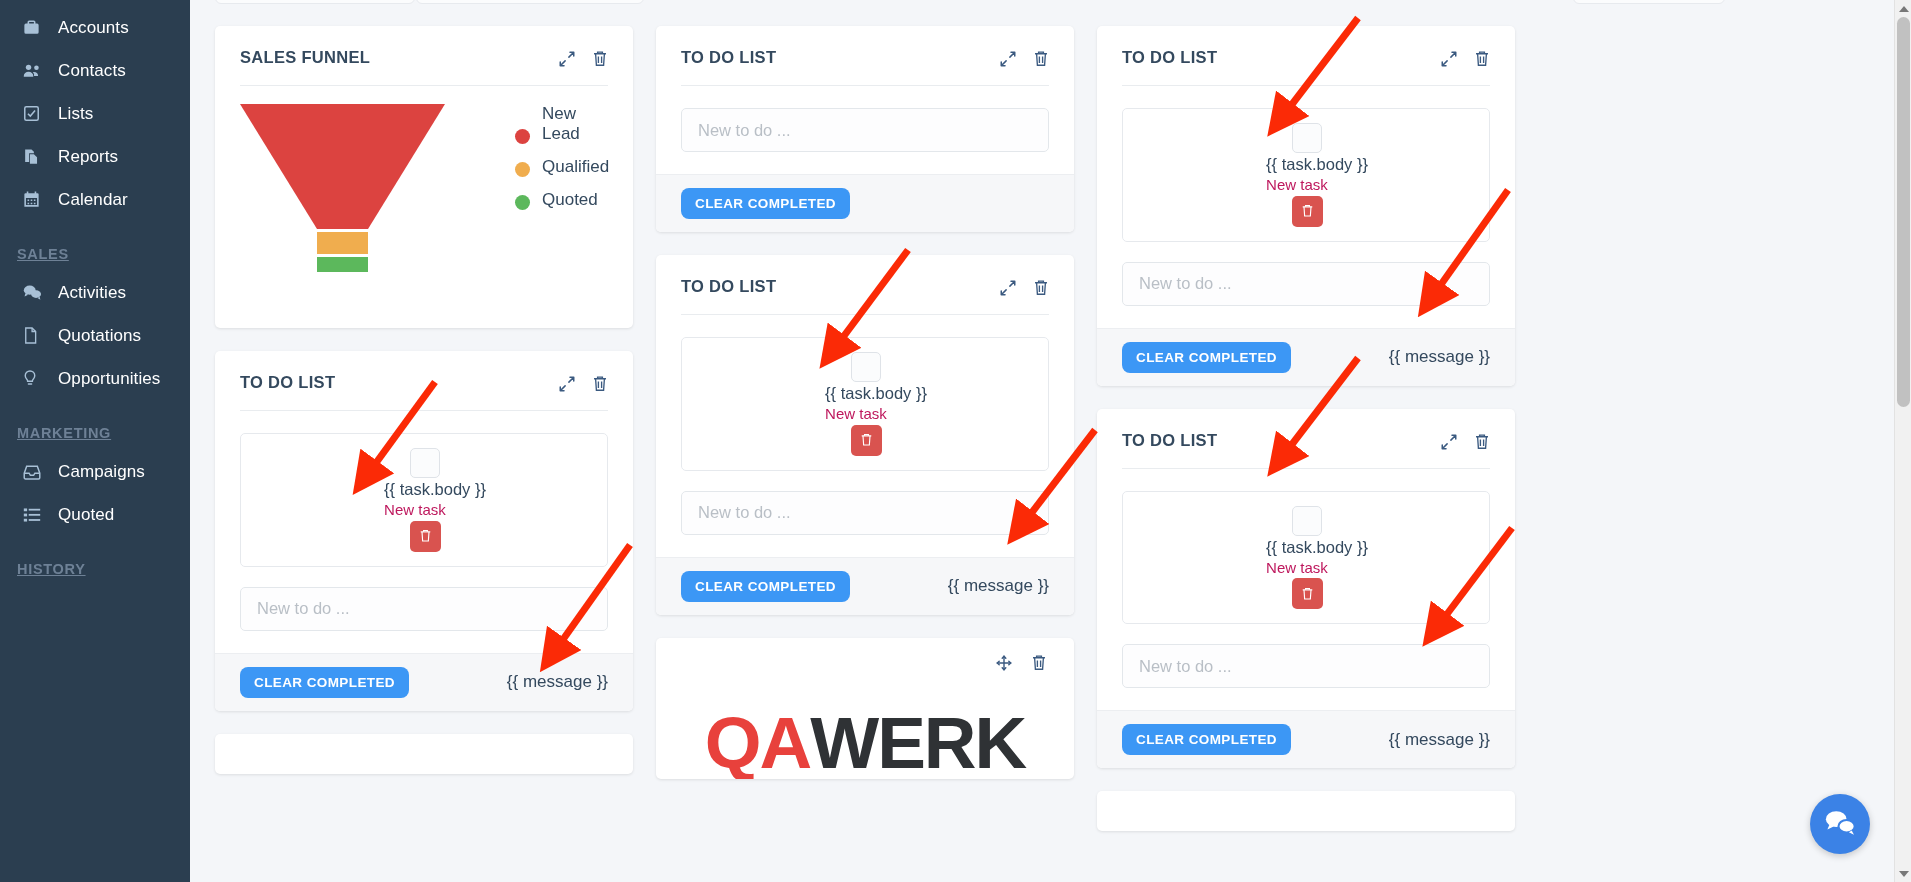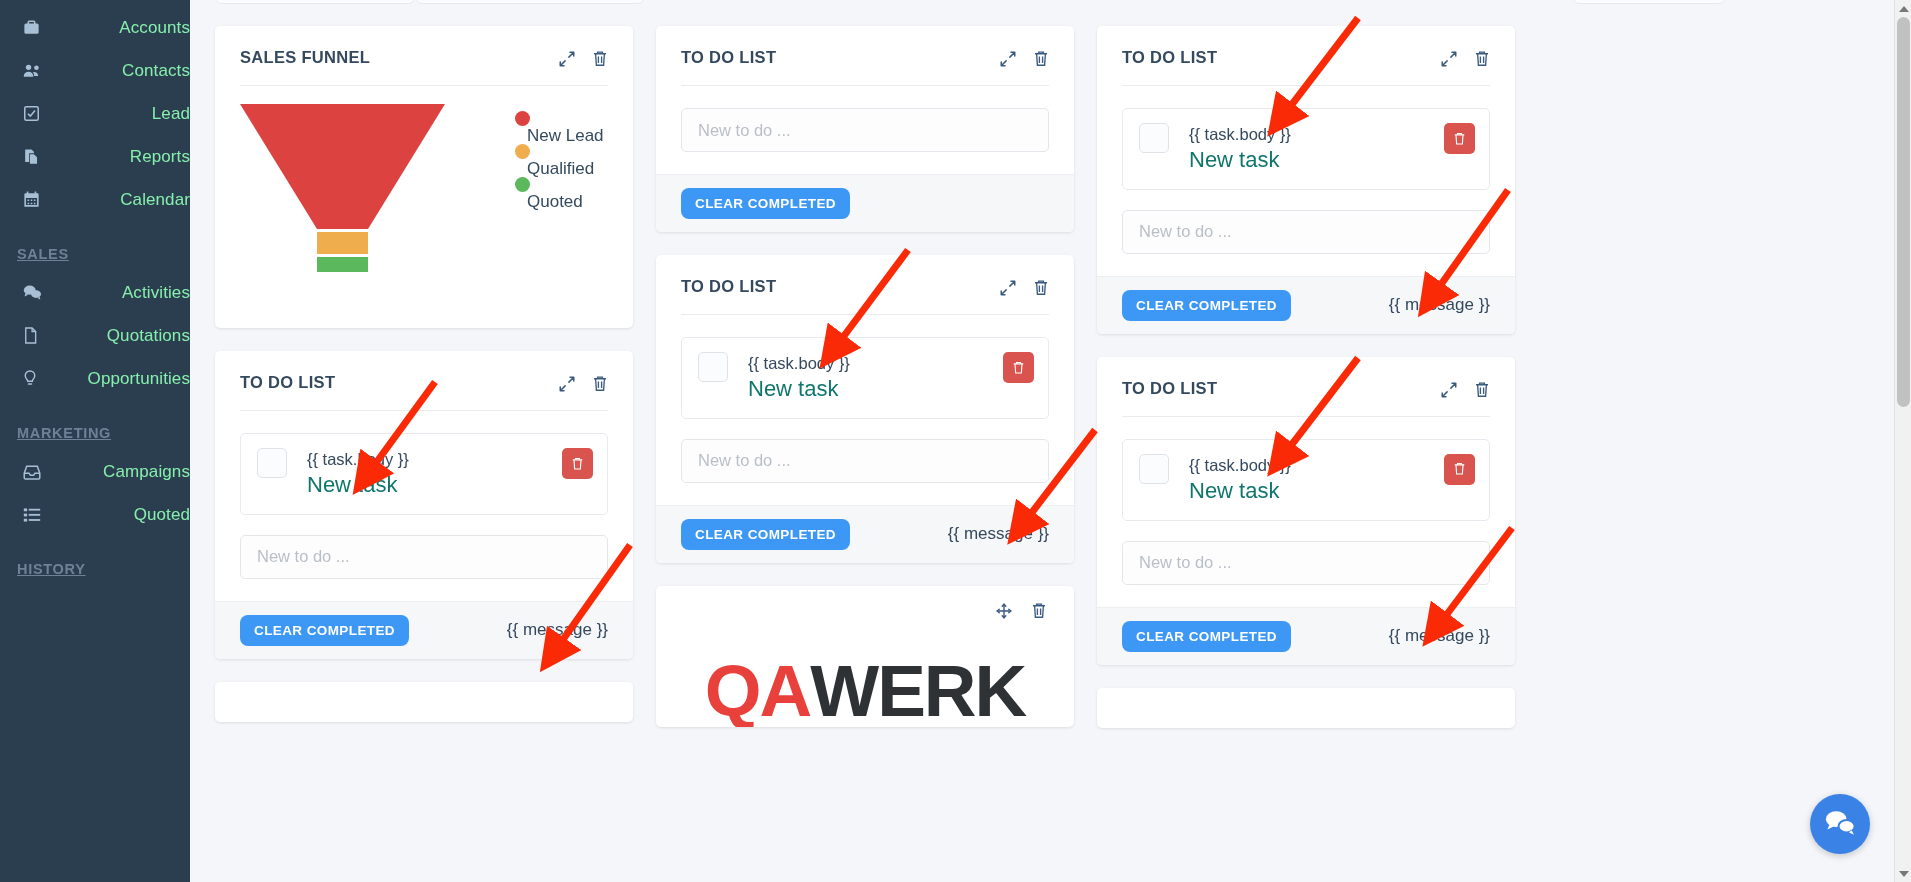--- a/index.html
+++ b/index.html
@@ -16,24 +16,23 @@
     width: 190px; height: 882px;
     background: #2b3e50;
     flex: 0 0 190px;
     padding-top: 6px;
     overflow: hidden;
   }
   .nav-item {
     display: flex; align-items: center;
     height: 43px;
     padding-left: 22px;
-    color: #86efac;
+    color: #ffffff;
     font-size: 17px;
     cursor: pointer;
-    justify-content: space-between;
   }
   .nav-item .ico {
     width: 26px; flex: 0 0 26px;
     display: flex; align-items: center; justify-content: flex-start;
     color: #a8c0d6;
   }
   .nav-item .lbl { margin-left: 10px; letter-spacing: .1px; }
   .nav-sec {
     color: #6e8196;
     font-size: 14.5px;
@@ -95,42 +94,43 @@
   }
   .head-icons { display: flex; align-items: center; gap: 16px; padding-top: 2px; }
   .hicon { color: #3b5a80; cursor: pointer; line-height: 0; }
   .card-rule { height: 1px; background: #e9ecef; margin: 17px 25px 0 25px; }
   .card-body { padding: 22px 25px 22px 25px; }
 
   
   .funnel-wrap { display: flex; padding: 18px 25px 30px 25px; }
   .funnel { width: 205px; }
   .legend { padding: 0 0 0 70px; padding-top: 7px; }
-  .legend-row { display: flex; align-items: flex-start; height: 33px; flex-direction: column; }
+  .legend-row { display: flex; align-items: flex-end; height: 33px; }
   .dot { width: 15px; height: 15px; border-radius: 50%; flex: 0 0 15px; }
   .legend-lbl { margin-left: 12px; font-size: 17px; color: #34495e; }
 
   
   .todo-item {
     border: 1px solid #e6e9ed;
     border-radius: 5px;
     padding: 14px 14px 14px 16px;
-    display: flex; align-items: flex-start;
+    display: flex; align-items: center;
     margin-bottom: 20px;
+    flex-direction: column;
   }
   .chk {
     width: 30px; height: 30px; flex: 0 0 30px;
     border: 1px solid #dfe3e8;
     border-radius: 5px;
     background: #fbfcfd;
     cursor: pointer;
   }
   .todo-text { margin-left: 20px; flex: 1 1 auto; }
   .todo-body { font-size: 16.5px; color: #34495e; line-height: 1.35; }
-  .todo-sub { font-size: 22px; color: #0f766e; line-height: 1.35; }
+  .todo-sub { font-size: 15px; color: #be185d; line-height: 1.35; }
   .del-btn {
     width: 31px; height: 31px; flex: 0 0 31px;
     background: #d9534f;
     border-radius: 5px;
     display: flex; align-items: center; justify-content: center;
     color: #fff; cursor: pointer;
   }
   .todo-input {
     width: 100%;
     height: 44px;
@@ -245,21 +245,21 @@
       <span class="lbl">Contacts</span>
     </div>
 
     <div class="nav-item">
       <span class="ico">
         <svg width="19" height="19" viewBox="0 0 24 24" fill="none" stroke="currentColor" stroke-width="1.9">
             <rect x="3.5" y="3.5" width="17" height="17" rx="2"></rect>
             <path d="M7.5 12.3l3 3 6-7"></path>
           </svg>
       </span>
-      <span class="lbl">Lead</span>
+      <span class="lbl">Lists</span>
     </div>
 
     <div class="nav-item">
       <span class="ico">
         <svg width="19" height="19" viewBox="0 0 24 24" fill="currentColor">
             <path d="M4 3h8l3 3v2H9v11H4V3z"></path>
             <path d="M10 9h5l4 4v8h-9V9z" fill="currentColor"></path>
           </svg>
       </span>
       <span class="lbl">Reports</span>

